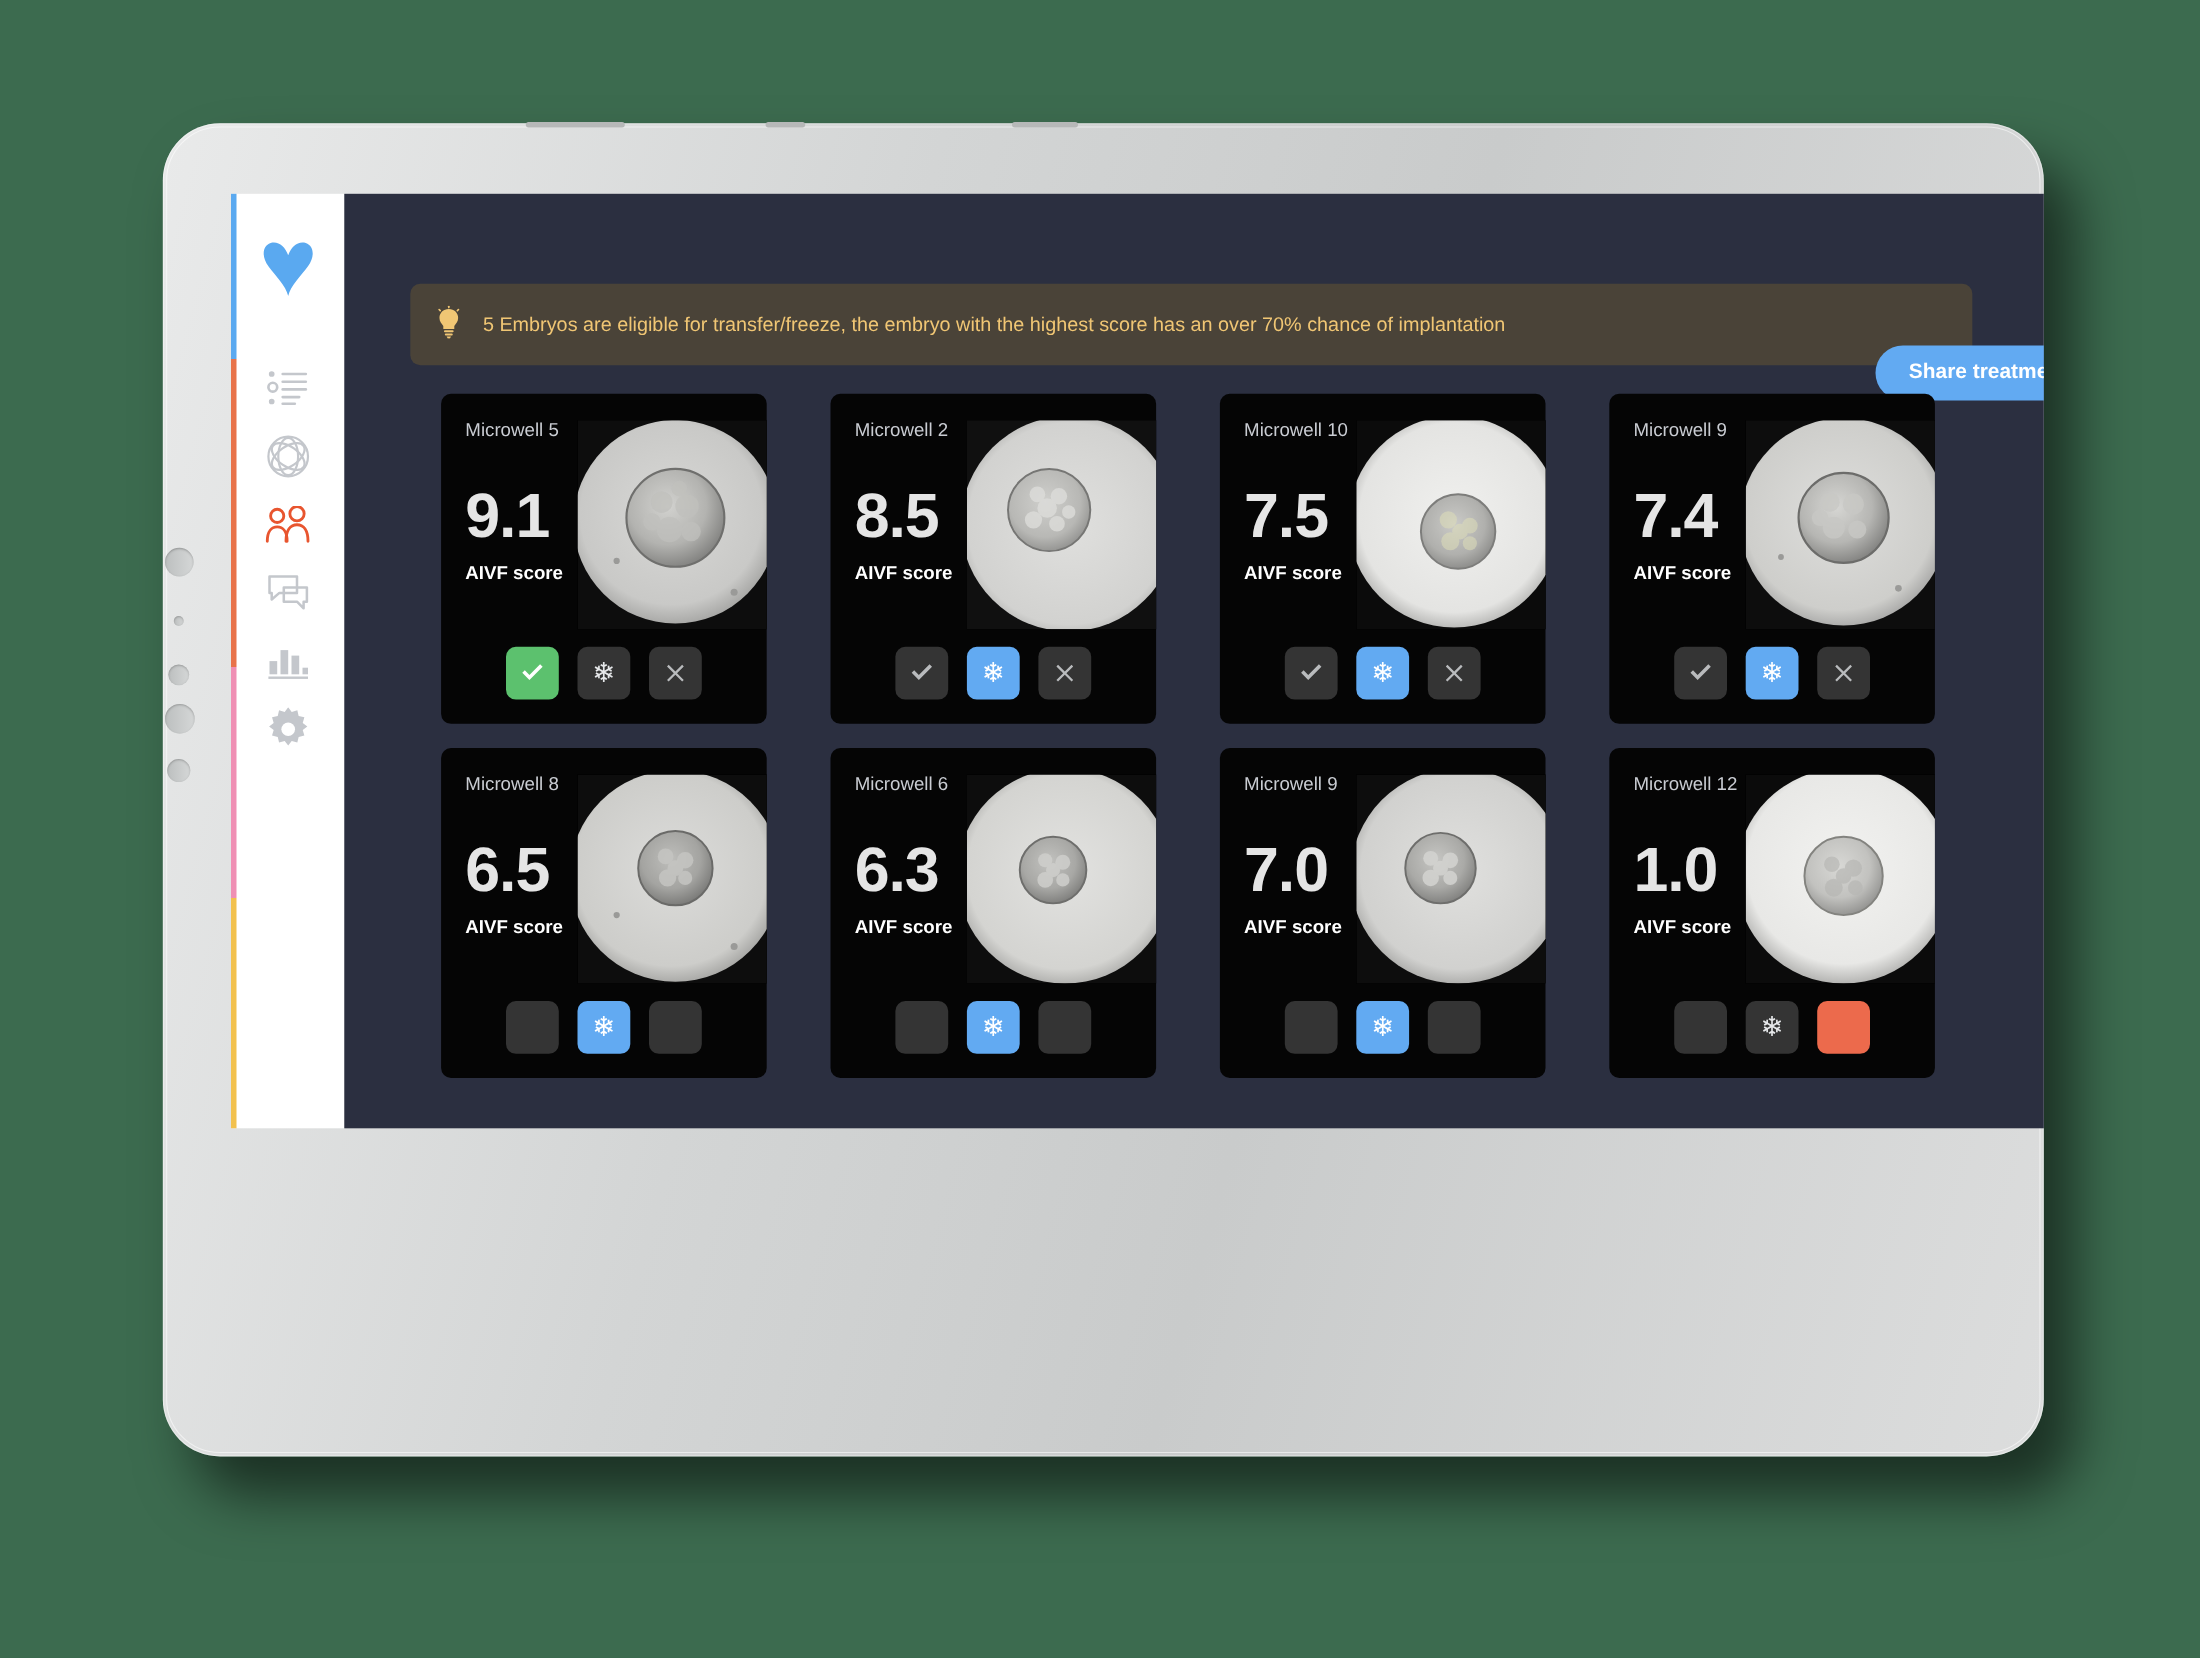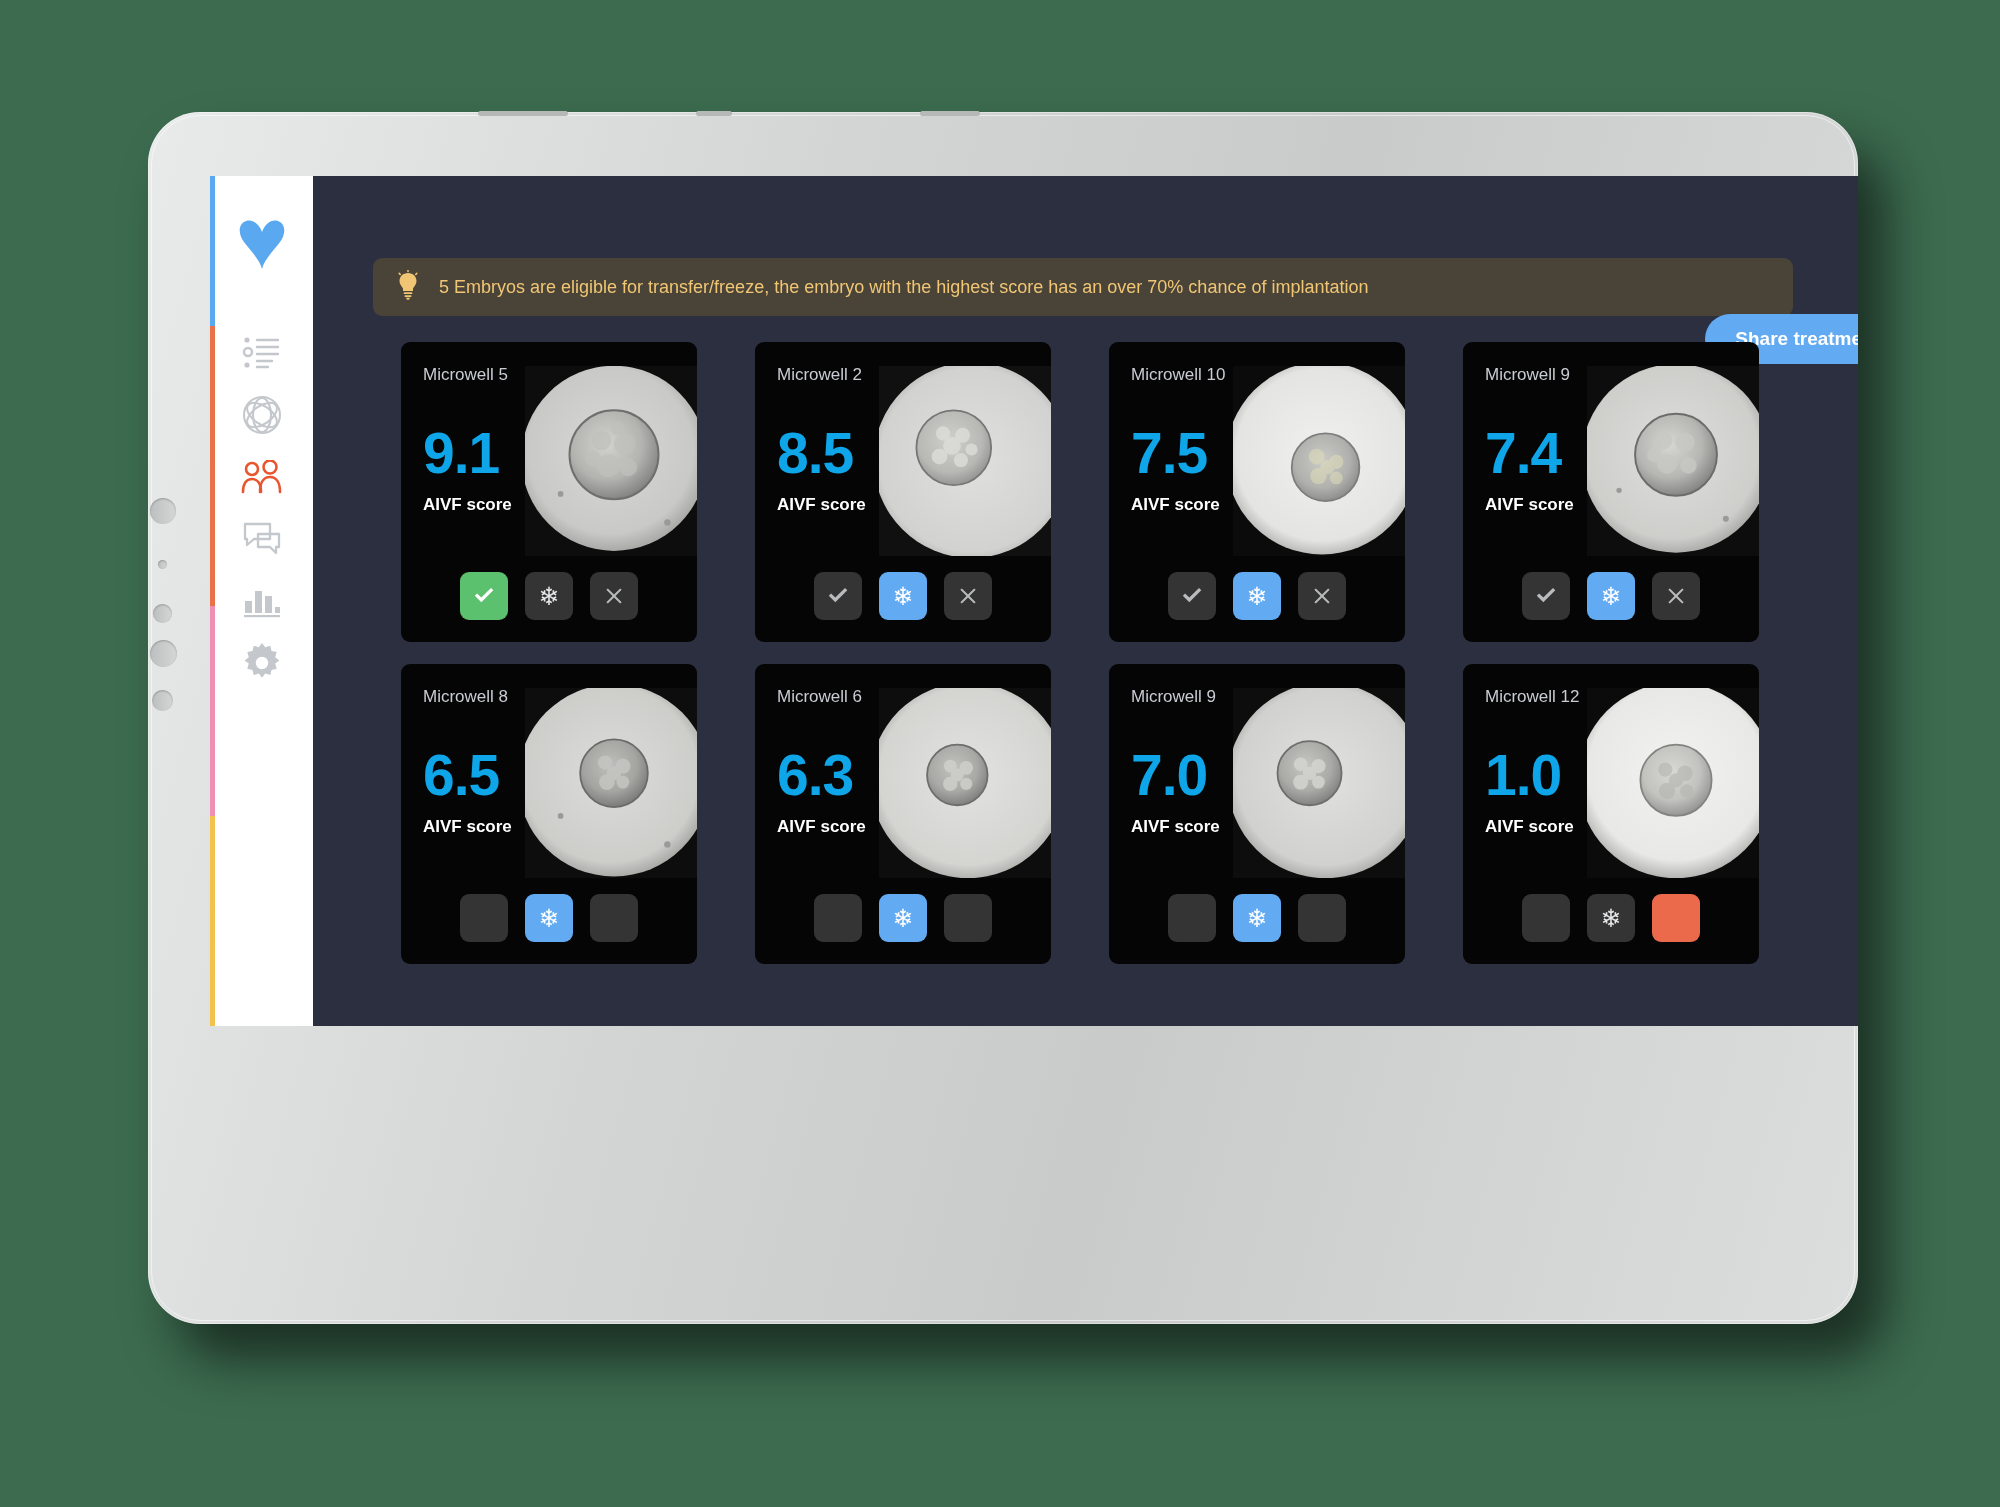--- a/index.html
+++ b/index.html
@@ -122,21 +122,21 @@
     font-family:"Liberation Sans", sans-serif;
     cursor:pointer; white-space:nowrap;
   }
 
   
   #banner{
     margin:40px 0 0 0;
     width:1420px;
     background:#4a4338;
     border-radius:9px;
-    height:58px;
+    height:74px;
     display:flex; align-items:center;
     padding:0 22px; gap:18px;
   }
   #banner-text{
     color:#f0c674; font-size:18px; white-space:nowrap;
   }
 
   
   #grid{
     margin-top:26px;
@@ -154,21 +154,21 @@
     overflow:hidden;
     margin-left:28px;
   }
   .card-top{ display:flex; }
   .card-left{
     width:124px; flex:0 0 124px;
     padding-left:22px;
     display:flex; flex-direction:column; justify-content:flex-start;
   }
   .mw-label{ color:#c9ccd2; font-size:17px; white-space:nowrap; line-height:1; }
-  .score{ color:#0ea5e9; font-size:57px; font-weight:700; line-height:1;
+  .score{ color:#e5e5e5; font-size:57px; font-weight:700; line-height:1;
           margin-top:42px; letter-spacing:-1px; }
   .score-cap{ color:#ffffff; font-size:17px; font-weight:700; margin-top:13px; }
 
   .thumb{
     width:178px; height:190px;
     flex:0 0 178px;
     background:#000;
     overflow:hidden;
     position:relative;
   }

